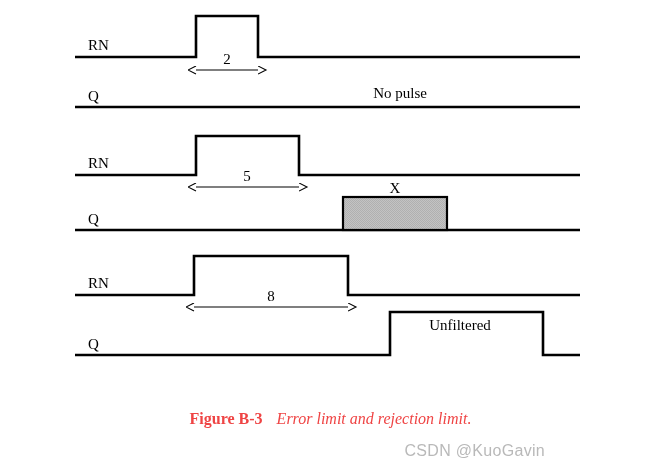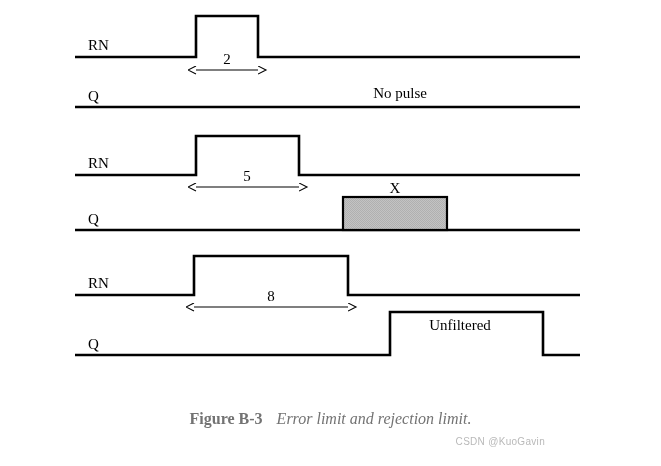--- a/index.html
+++ b/index.html
@@ -65,36 +65,36 @@
     stroke-width: 2.2;
   }
   .caption {
     position: absolute;
     left: 0;
     top: 410px;
     width: 661px;
     text-align: center;
     font-family: "Liberation Serif", "DejaVu Serif", serif;
     font-size: 16px;
-    color: #737373;
+    color: #ef4444;
     white-space: nowrap;
   }
   .caption-label {
     font-weight: bold;
   }
   .caption-title {
     font-style: italic;
     margin-left: 14px;
   }
   .watermark {
     position: absolute;
     right: 12px;
-    bottom: 19px;
+    bottom: 6px;
     font-family: "Liberation Sans", "DejaVu Sans", sans-serif;
-    font-size: 10px;
+    font-size: 16px;
     color: #b9b9b9;
     letter-spacing: 0.3px;
     margin-top: 12px;
   }
 </style>
 </head>
 <body>
 
 <div id="figure-root">
 

